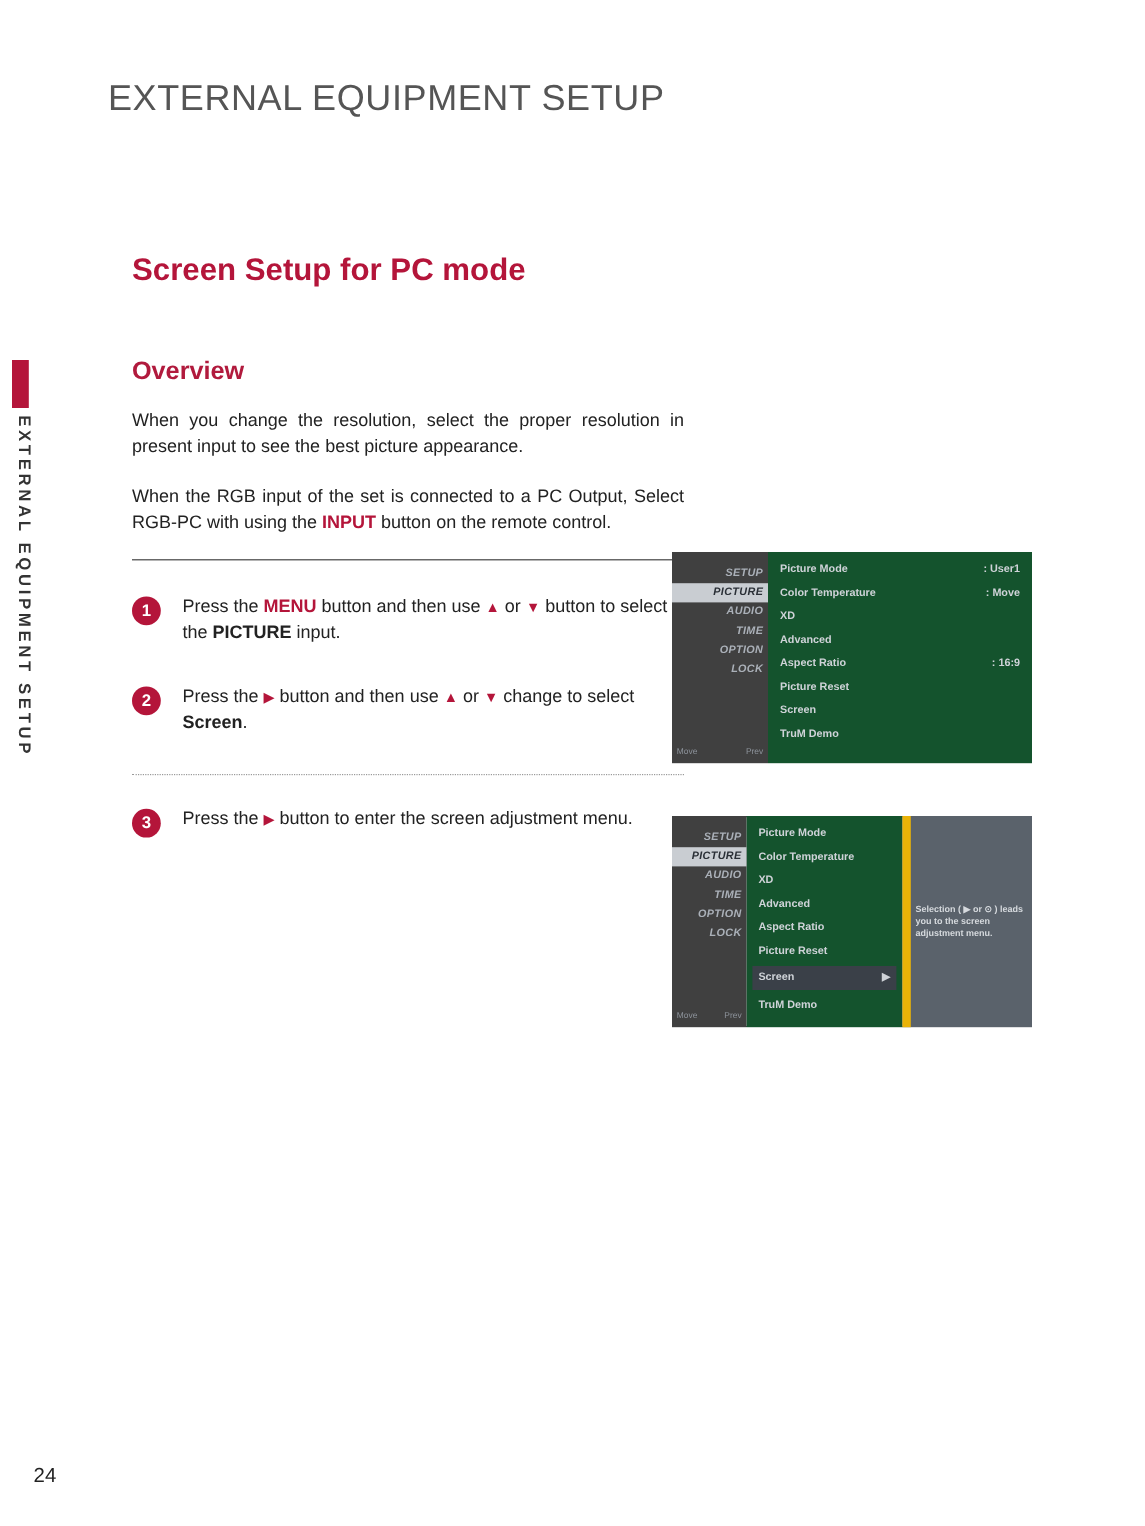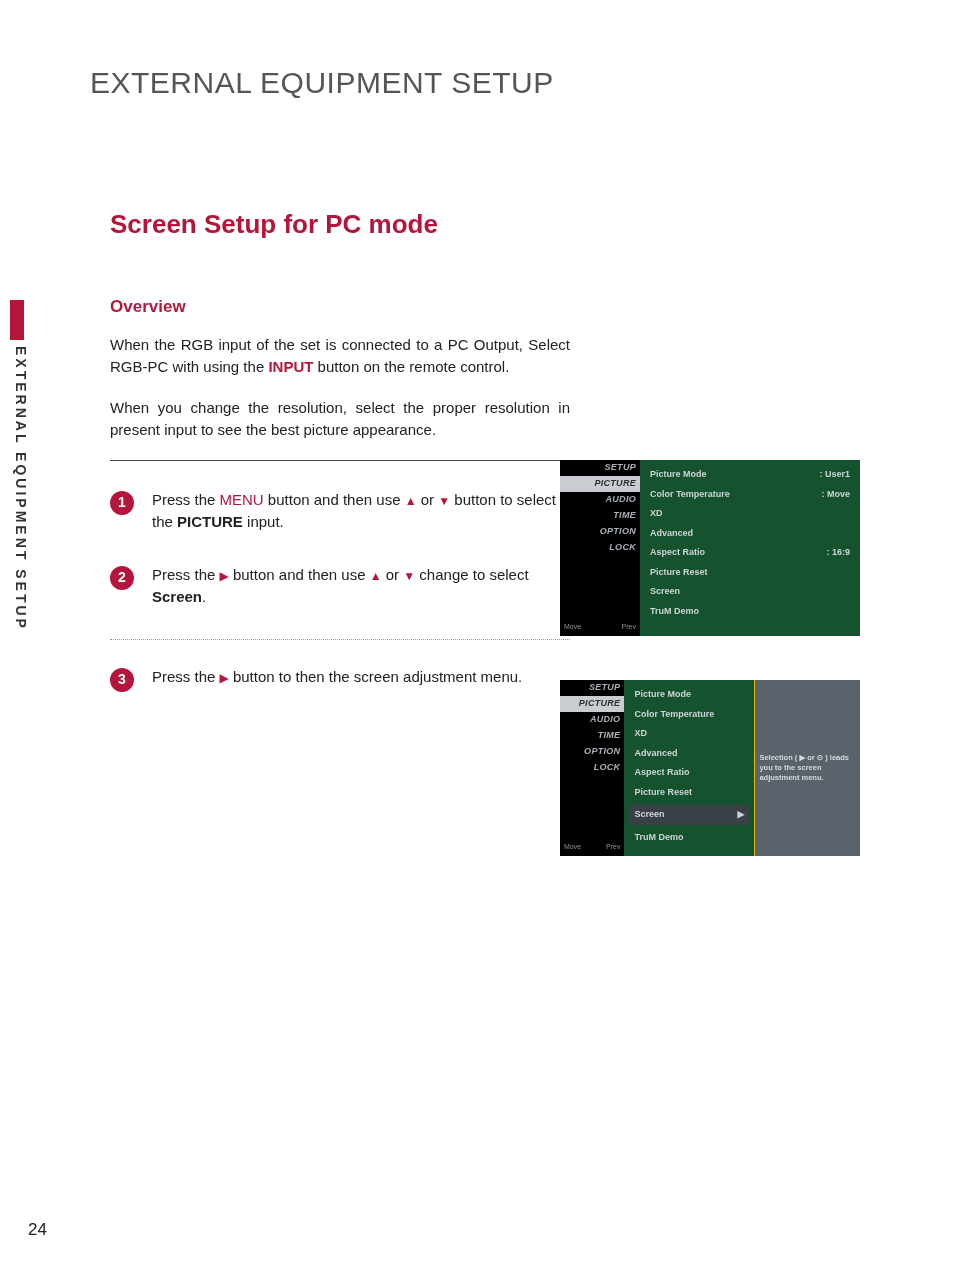--- a/index.html
+++ b/index.html
@@ -21,92 +21,92 @@
   .side-tab{
     position:absolute;left:10px;top:300px;width:32px;
   }
   .side-tab .red-block{background:var(--accent);height:40px;width:14px;margin-bottom:6px;}
   .side-tab .vtext{
     writing-mode:vertical-rl;text-orientation:mixed;
     letter-spacing:3px;font-size:14px;color:#333;font-weight:600;
   }
   .content{margin-left:70px;width:460px;}
   .section-title{color:var(--accent);font-size:26px;font-weight:600;margin:0 0 50px 0;}
-  .subheading{color:var(--accent2);font-size:17px;font-weight:600;margin:0 0 14px 0;}
+  .subheading{color:var(--accent2);font-size:21px;font-weight:600;margin:0 0 14px 0;}
   .para{margin:0 0 18px 0;text-align:justify;}
   .para .kw{color:var(--accent);font-weight:700;}
   .rule{border:0;border-top:1px solid #444;margin:14px 0 28px 0;}
   .steps{margin-top:10px;}
   .step{display:flex;align-items:flex-start;gap:18px;margin-bottom:30px;}
   .step .badge{
     flex:0 0 24px;width:24px;height:24px;border-radius:50%;
     background:var(--accent);color:#fff;display:flex;align-items:center;justify-content:center;
     font-weight:700;font-size:14px;margin-top:2px;
   }
   .step .text{flex:1;}
-  .step .text .kw-red{color:var(--accent);font-weight:400;}
+  .step .text .kw-red{color:var(--accent);font-weight:700;}
   .step .text .kw-bold{font-weight:700;}
   .arrow-up,.arrow-down,.arrow-right{color:var(--accent);font-size:12px;display:inline-block;}
   .dotted{border:0;border-top:1px dotted #999;margin:0 0 26px 0;}
 
   
   .osd{
     position:absolute;left:560px;width:300px;
     display:flex;gap:0;
     font-size:9px;color:#cfd3d8;
     box-shadow:0 0 0 1px #3a4048 inset;
   }
   .osd1{top:460px;}
   .osd2{top:680px;}
   .osd .navcol{
-    width:80px;background:#000000;position:relative;
-    padding-top:0;
+    width:80px;background:#404040;position:relative;
+    padding-top:10px;
   }
   .osd .navcol .nrow{
     display:flex;justify-content:flex-end;align-items:center;
     height:16px;padding:0 4px;font-style:italic;font-weight:700;color:#aab0b8;
     font-size:9px;letter-spacing:0.3px;
   }
   .osd .navcol .nrow.sel{background:#c9cdd2;color:#2a2f36;}
   .osd .navcol .footer{
     position:absolute;bottom:4px;left:4px;right:4px;
     display:flex;justify-content:space-between;font-size:7px;color:#8e949c;
   }
   .osd .main{
     flex:1;background:#14532d;padding:8px 10px;min-height:160px;
     display:flex;flex-direction:column;gap:6px;
   }
   .osd .main .mrow{display:flex;justify-content:space-between;font-weight:700;font-size:9px;}
   .osd .main .mrow.sel{background:#3a4048;margin:0 -5px;padding:3px 5px;}
   .osd .hint{
-    width:120px;background:#5a626b;border-left:1px solid #eab308;
+    width:120px;background:#5a626b;border-left:7px solid #eab308;
     display:flex;align-items:center;justify-content:center;
     font-size:7.5px;color:#d6dade;padding:4px;line-height:1.3;text-align:left;font-weight:700;
   }
   .osd .main .arrow{color:#cfd3d8;}
   .pagenum{position:absolute;left:28px;bottom:30px;font-weight:400;font-size:17px;}
 </style>
 </head>
 <body>
 
 <div class="page">
   <h1 class="title">EXTERNAL EQUIPMENT SETUP</h1>
 
   <div class="side-tab">
     <div class="red-block"></div>
     <div class="vtext">EXTERNAL EQUIPMENT SETUP</div>
   </div>
 
   <div class="content">
     <h2 class="section-title">Screen Setup for PC mode</h2>
     <h3 class="subheading">Overview</h3>
+    <p class="para">When you change the resolution, select the proper resolution in present input to see the best picture appearance.</p>
     <p class="para">
       <span>When the RGB input of the set is connected to a PC Output, Select RGB-PC with using the </span><span class="kw">INPUT</span><span> button on the remote control.</span>
     </p>
-    <p class="para">When you change the resolution, select the proper resolution in present input to see the best picture appearance.</p>
     <hr class="rule">
 
     <div class="steps">
       <div class="step">
         <div class="badge">1</div>
         <div class="text">
           <span>Press the </span><span class="kw-red">MENU</span><span> button and then use </span><span class="arrow-up">▲</span> or <span class="arrow-down">▼</span><span> button to select the </span><span class="kw-bold">PICTURE</span><span> input.</span>
         </div>
       </div>
 
@@ -115,21 +115,21 @@
         <div class="text">
           <span>Press the </span><span class="arrow-right">▶</span><span> button and then use </span><span class="arrow-up">▲</span> or <span class="arrow-down">▼</span><span> change to select </span><span class="kw-bold">Screen</span><span>.</span>
         </div>
       </div>
 
       <hr class="dotted">
 
       <div class="step">
         <div class="badge">3</div>
         <div class="text">
-          <span>Press the </span><span class="arrow-right">▶</span><span> button to then the screen adjustment menu.</span>
+          <span>Press the </span><span class="arrow-right">▶</span><span> button to enter the screen adjustment menu.</span>
         </div>
       </div>
     </div>
   </div>
 
   <div class="osd osd1">
     <div class="navcol">
       <div class="nrow">SETUP</div>
       <div class="nrow sel">PICTURE</div>
       <div class="nrow">AUDIO</div>

